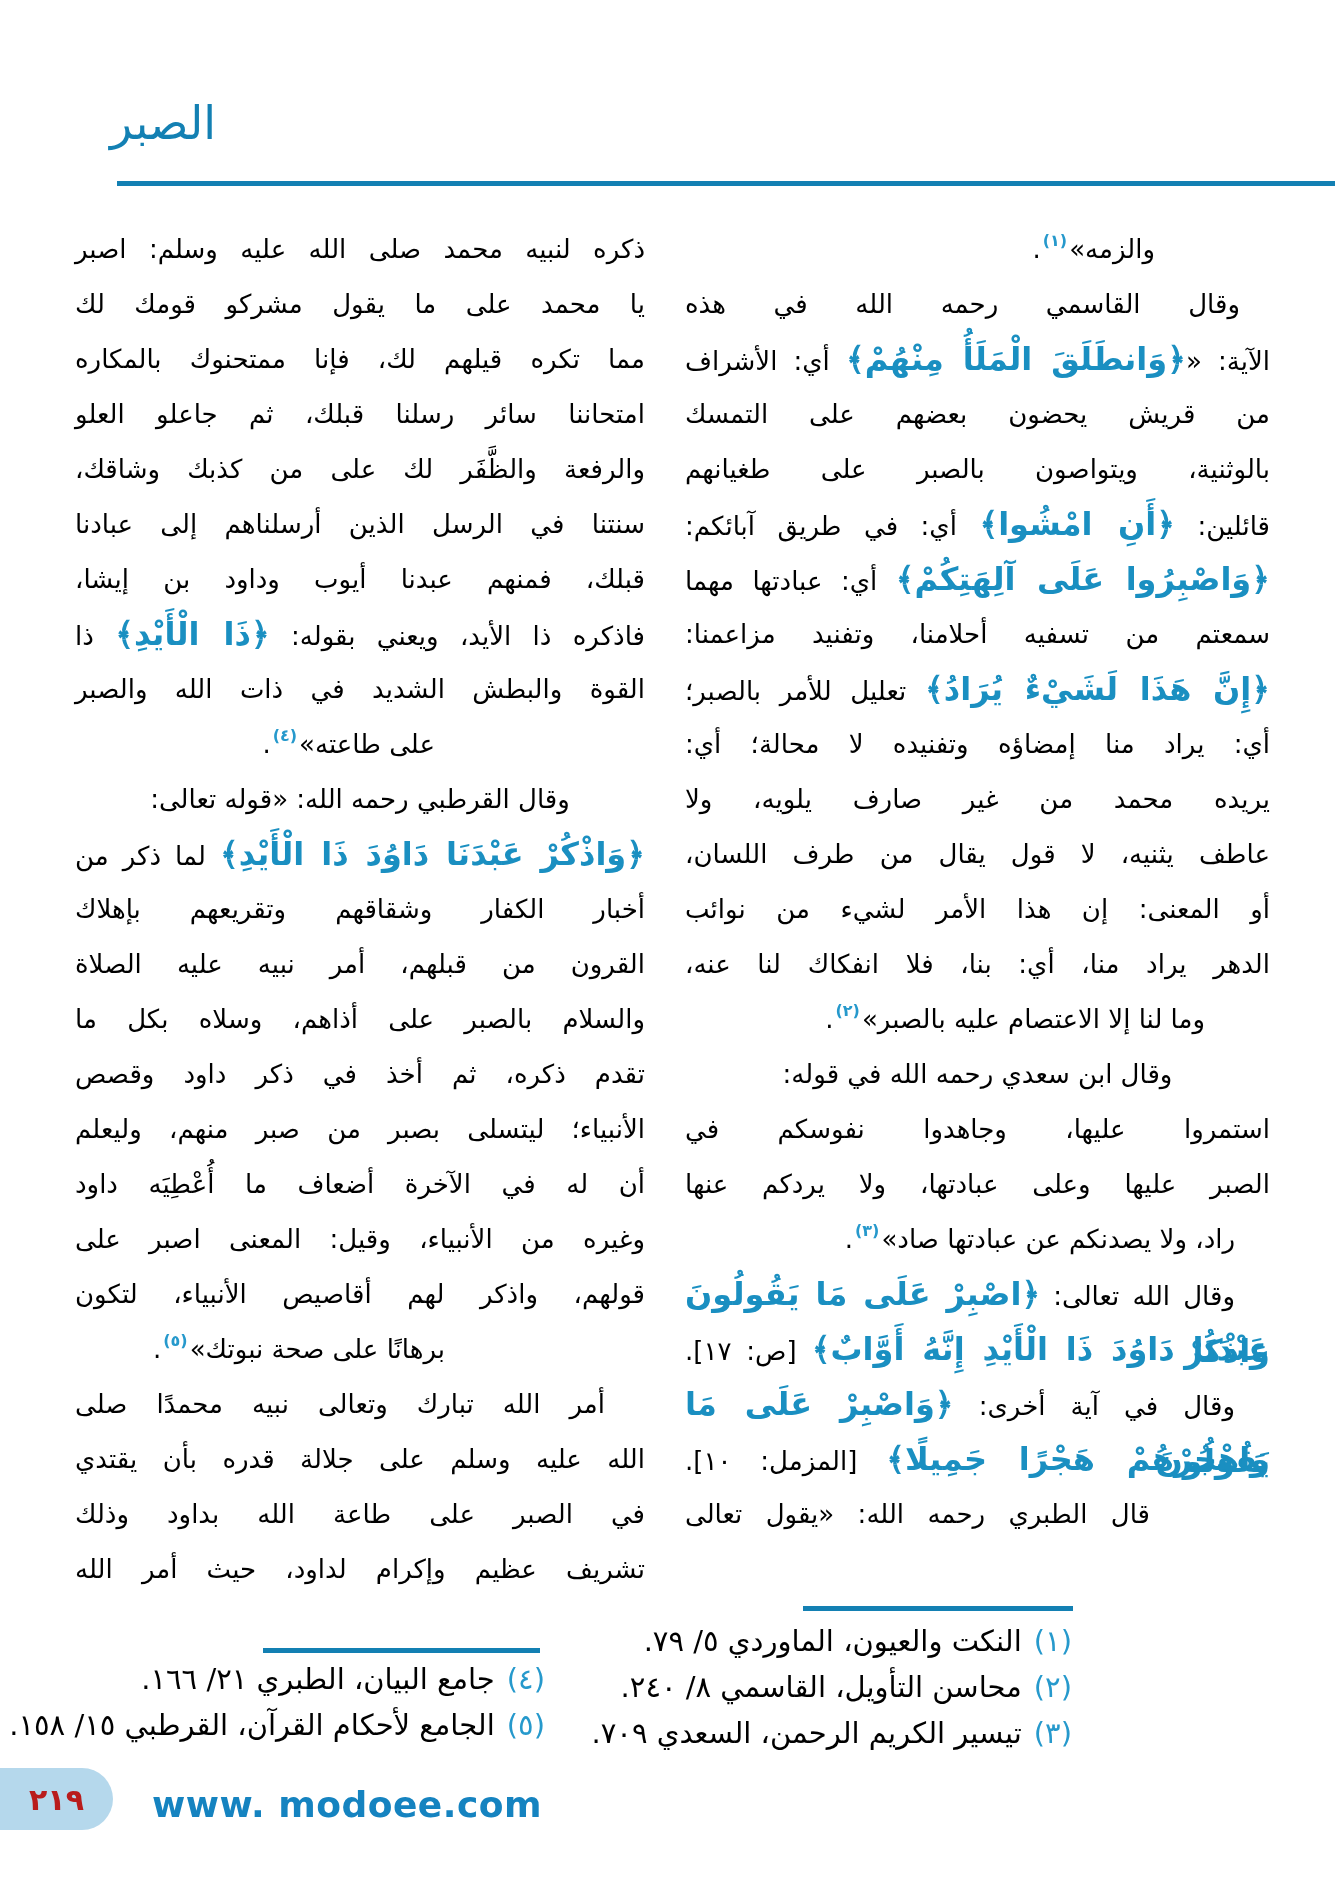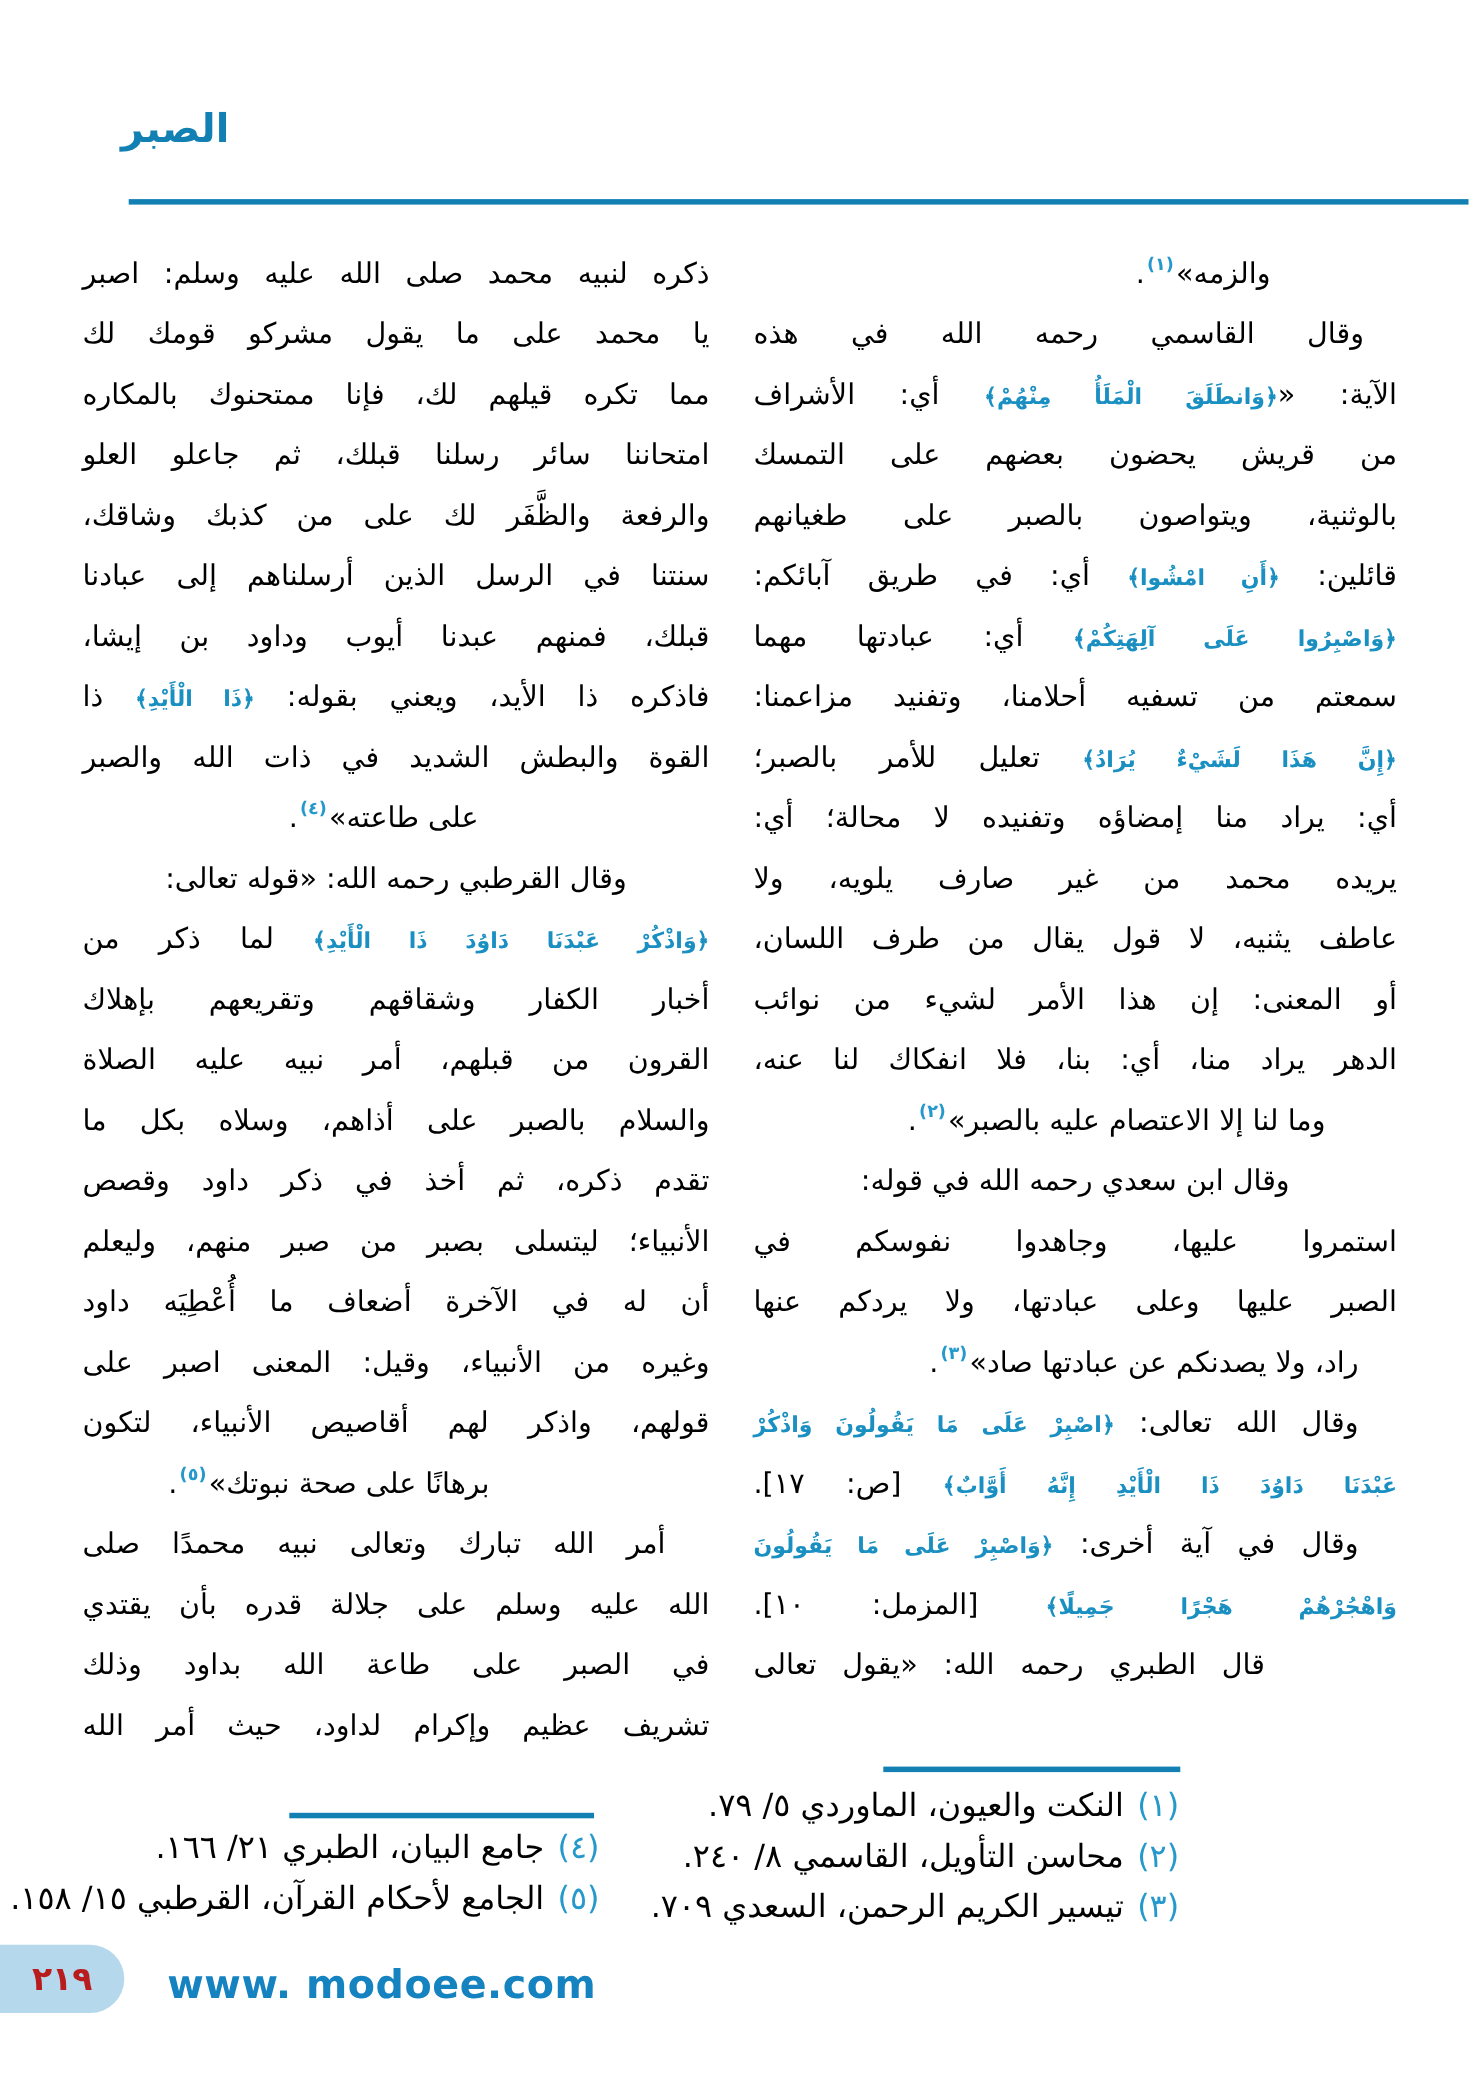--- a/index.html
+++ b/index.html
@@ -8,32 +8,32 @@
     --fnref:#2699cc;
     --badge:#b5d8ec;
     --url:#1583c0;
   }
   html,body{margin:0;padding:0;background:#fff;}
   .page{
     position:relative;width:1339px;height:1890px;background:#ffffff;
     font-family:"DejaVu Sans",sans-serif;direction:rtl;overflow:hidden;color:#000;
   }
   .title{
-    position:absolute;left:110px;top:100px;font-size:36px;font-weight:bold;
+    position:absolute;left:110px;top:100px;font-size:46px;font-weight:normal;
     color:var(--accent);line-height:1;
   }
   .hrule{position:absolute;left:117px;right:4px;top:181px;height:5px;background:var(--accent);}
   .col{position:absolute;top:222px;font-size:26px;}
   .col.rcol{right:69px;width:585px;}
   .col.lcol{left:75px;width:570px;}
   .line{height:55px;line-height:55px;}
   .jus{text-align:justify;text-align-last:justify;}
   .end{text-align:right;}
   .cen{text-align:center;}
-  .q{color:var(--quran);font-weight:bold;font-size:20px;letter-spacing:-0.3px;}
+  .q{color:var(--quran);font-weight:bold;font-size:32px;letter-spacing:-0.3px;}
   .r{color:var(--fnref);font-size:16px;position:relative;top:-12px;margin:0 2px;font-weight:bold;}
   .frule{position:absolute;height:5px;background:var(--accent);}
   .frule.r-side{left:803px;width:270px;top:1606px;}
   .frule.l-side{left:263px;width:277px;top:1648px;}
   .fns{position:absolute;font-size:29px;}
   .fns.r-side{right:267px;top:1618px;width:600px;}
   .fns.l-side{right:794px;top:1656px;width:520px;}
   .fnote{line-height:46px;white-space:nowrap;text-align:right;}
   .fnum{color:var(--fnref);margin-left:12px;}
   .badge{

